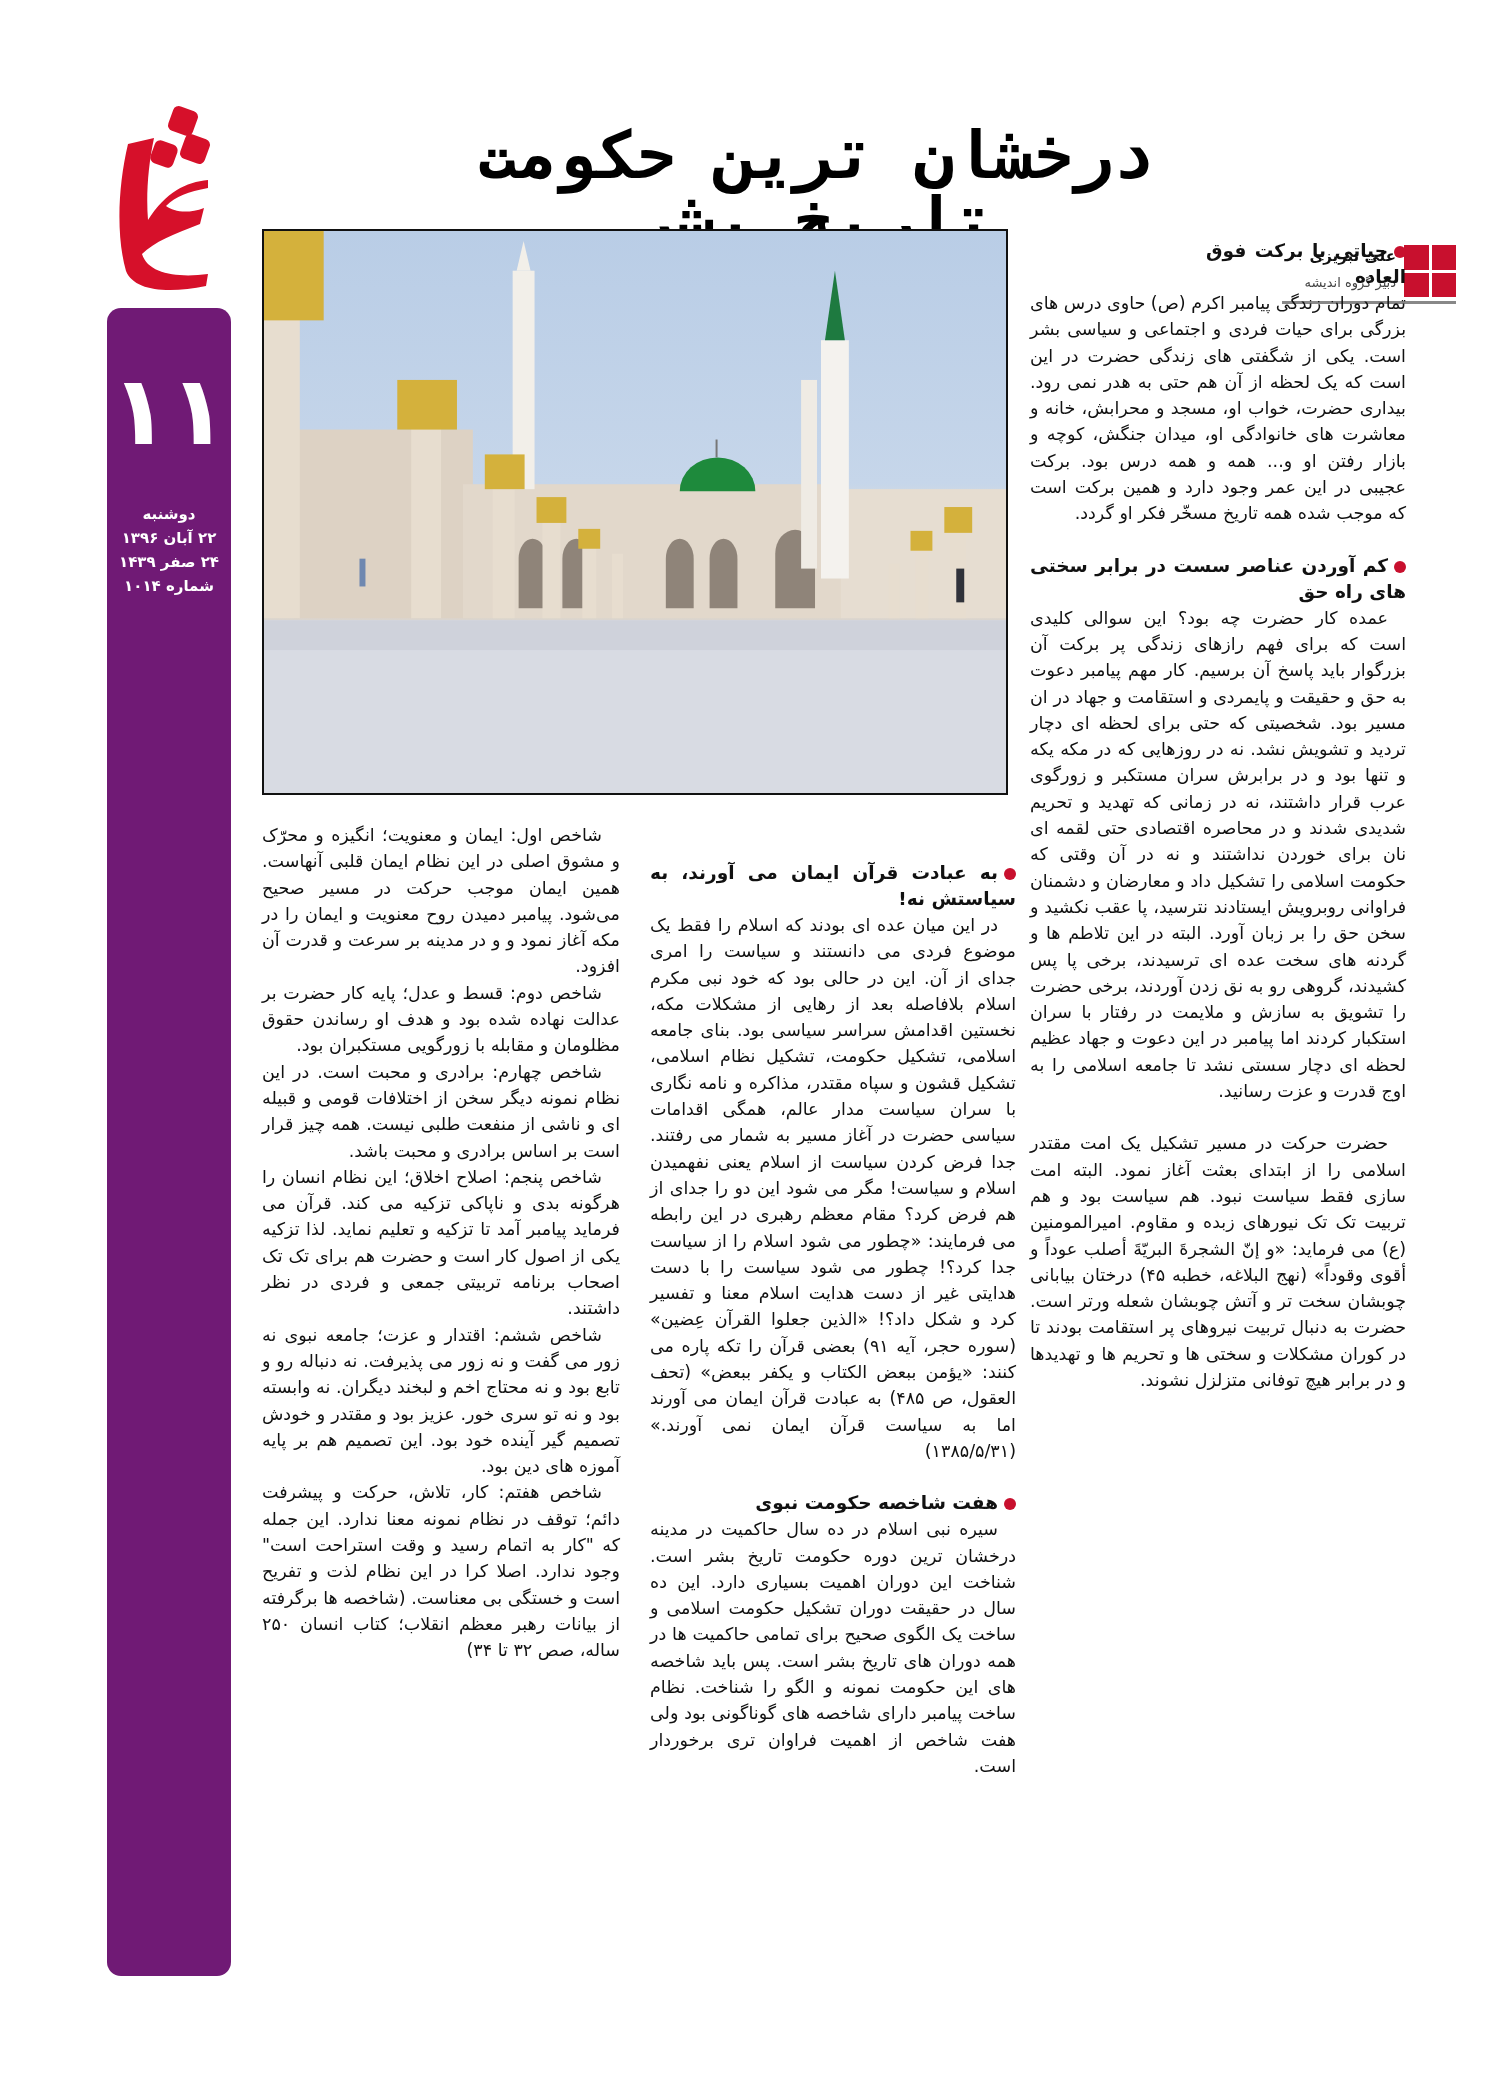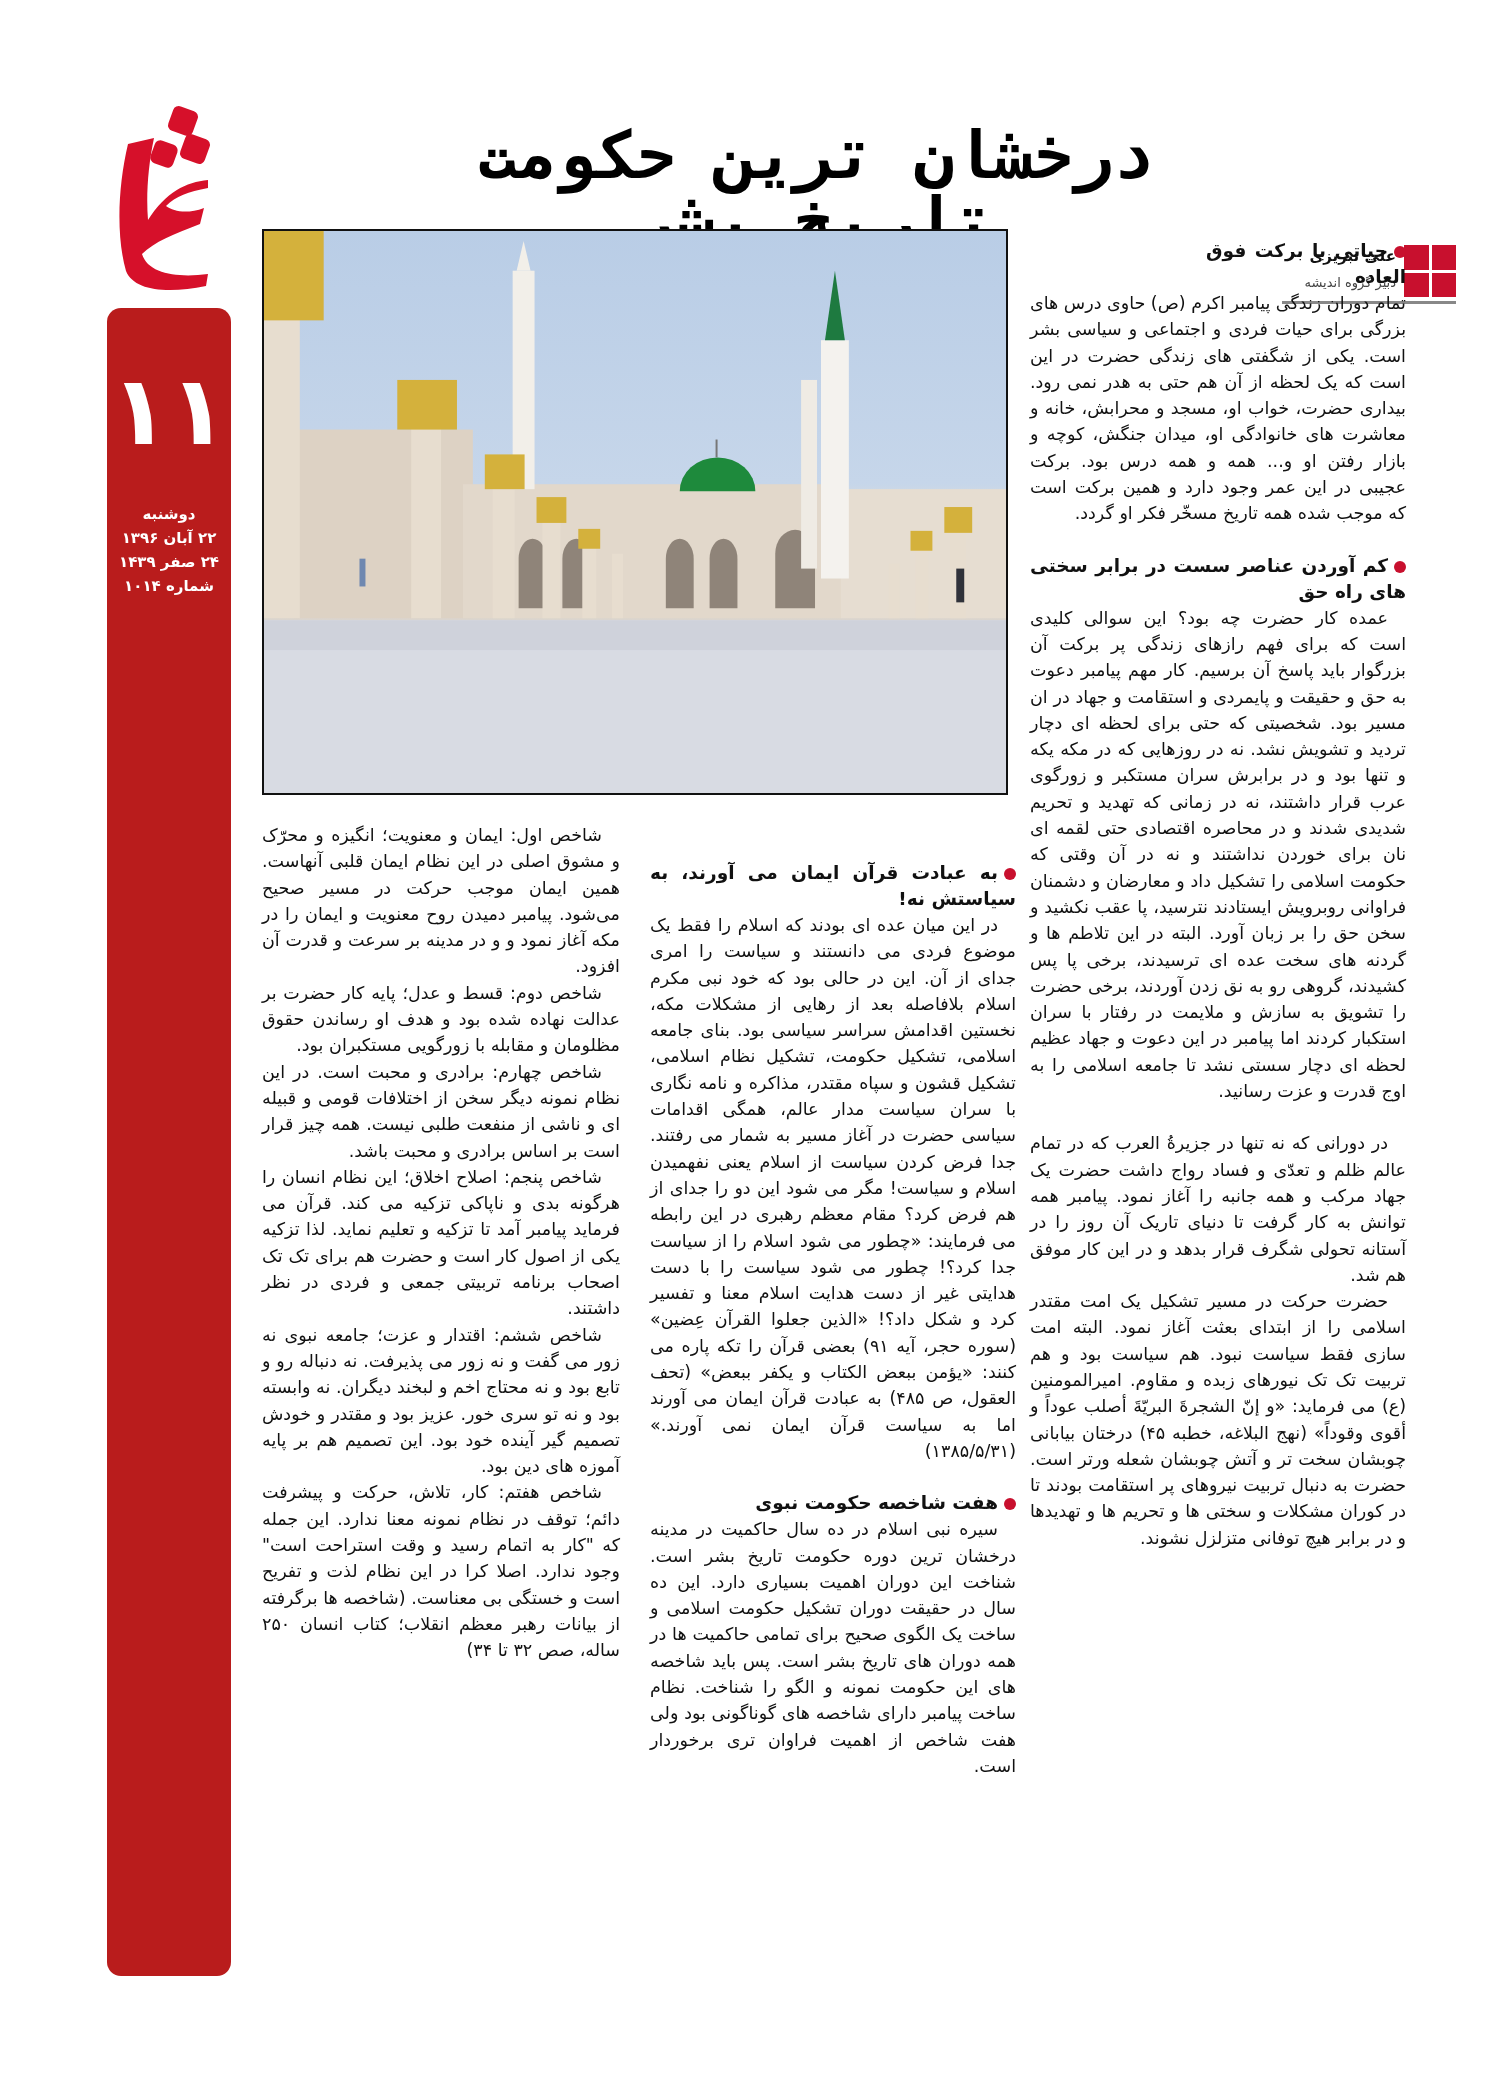--- a/index.html
+++ b/index.html
@@ -4,21 +4,21 @@
 <style>
   * { box-sizing: border-box; margin: 0; padding: 0; }
   html, body { width: 1500px; height: 2081px; background: #ffffff; overflow: hidden; }
   body { position: relative; font-family: "DejaVu Sans", sans-serif; color: #111; }
 
   
   .logo { position: absolute; left: 108px; top: 96px; width: 122px; height: 200px; }
   .logo svg { width: 100%; height: 100%; }
   .sidebar {
     position: absolute; left: 107px; top: 308px; width: 124px; height: 1668px;
-    background: #b91c1c; border-radius: 14px; color: #fff; text-align: center;
+    background: #701a75; border-radius: 14px; color: #fff; text-align: center;
   }
   .page-number { margin-top: 55px; font-size: 96px; font-weight: bold; letter-spacing: 8px; line-height: 1; font-family: "DejaVu Sans", sans-serif; }
   .date-lines { margin-top: 43px; direction: rtl; font-size: 15px; font-weight: bold; line-height: 24px; }
 
   
   .headline {
     position: absolute; left: 380px; top: 128px; width: 870px; text-align: center;
     direction: rtl; font-size: 66px; font-weight: bold; line-height: 1; color: #000;
     letter-spacing: -1px; font-family: Liberation Mono, monospace;
   }
@@ -142,21 +142,20 @@
   <div class="author-rule"></div>
 </div>
 
 <div class="col col-right">
   <p class="subhead first-head"><span class="dot"></span><span>حیاتی با برکت فوق العاده</span></p>
   <p class="noindent">تمام دوران زندگی پیامبر اکرم (ص) حاوی درس های بزرگی برای حیات فردی و اجتماعی و سیاسی بشر است. یکی از شگفتی های زندگی حضرت در این است که یک لحظه از آن هم حتی به هدر نمی رود. بیداری حضرت، خواب او، مسجد و محرابش، خانه و معاشرت های خانوادگی او، میدان جنگش، کوچه و بازار رفتن او و... همه و همه درس بود. برکت عجیبی در این عمر وجود دارد و همین برکت است که موجب شده همه تاریخ مسخّر فکر او گردد.</p>
   <div class="gap"></div>
   <p class="subhead"><span class="dot"></span><span>کم آوردن عناصر سست در برابر سختی های راه حق</span></p>
   <p>عمده کار حضرت چه بود؟ این سوالی کلیدی است که برای فهم رازهای زندگی پر برکت آن بزرگوار باید پاسخ آن برسیم. کار مهم پیامبر دعوت به حق و حقیقت و پایمردی و استقامت و جهاد در ان مسیر بود. شخصیتی که حتی برای لحظه ای دچار تردید و تشویش نشد. نه در روزهایی که در مکه یکه و تنها بود و در برابرش سران مستکبر و زورگوی عرب قرار داشتند، نه در زمانی که تهدید و تحریم شدیدی شدند و در محاصره اقتصادی حتی لقمه ای نان برای خوردن نداشتند و نه در آن وقتی که حکومت اسلامی را تشکیل داد و معارضان و دشمنان فراوانی روبرویش ایستادند نترسید، پا عقب نکشید و سخن حق را بر زبان آورد. البته در این تلاطم ها و گردنه های سخت عده ای ترسیدند، برخی پا پس کشیدند، گروهی رو به نق زدن آوردند، برخی حضرت را تشویق به سازش و ملایمت در رفتار با سران استکبار کردند اما پیامبر در این دعوت و جهاد عظیم لحظه ای دچار سستی نشد تا جامعه اسلامی را به اوج قدرت و عزت رسانید.</p>
   <div class="gap"></div>
-  <p>در دورانی که نه تنها در جزیرةُ العرب که در تمام عالم ظلم و تعدّی و فساد رواج داشت حضرت یک جهاد مرکب و همه جانبه را آغاز نمود. پیامبر همه توانش به کار گرفت تا دنیای تاریک آن روز را در آستانه تحولی شگرف قرار بدهد و در این کار موفق هم شد.</p>
   <p>حضرت حرکت در مسیر تشکیل یک امت مقتدر اسلامی را از ابتدای بعثت آغاز نمود. البته امت سازی فقط سیاست نبود. هم سیاست بود و هم تربیت تک تک نیورهای زبده و مقاوم. امیرالمومنین (ع) می فرماید: «و إنّ الشجرةَ البریّةَ أصلب عوداً و أقوی وقوداً» (نهج البلاغه، خطبه ۴۵) درختان بیابانی چوبشان سخت تر و آتش چوبشان شعله ورتر است. حضرت به دنبال تربیت نیروهای پر استقامت بودند تا در کوران مشکلات و سختی ها و تحریم ها و تهدیدها و در برابر هیچ توفانی متزلزل نشوند.</p>
 </div>
 
 <div class="col col-mid">
   <div class="gap" style="height:48px"></div>
   <p class="subhead"><span class="dot"></span><span>به عبادت قرآن ایمان می آورند، به سیاستش نه!</span></p>
   <p>در این میان عده ای بودند که اسلام را فقط یک موضوع فردی می دانستند و سیاست را امری جدای از آن. این در حالی بود که خود نبی مکرم اسلام بلافاصله بعد از رهایی از مشکلات مکه، نخستین اقدامش سراسر سیاسی بود. بنای جامعه اسلامی، تشکیل حکومت، تشکیل نظام اسلامی، تشکیل قشون و سپاه مقتدر، مذاکره و نامه نگاری با سران سیاست مدار عالم، همگی اقدامات سیاسی حضرت در آغاز مسیر به شمار می رفتند. جدا فرض کردن سیاست از اسلام یعنی نفهمیدن اسلام و سیاست! مگر می شود این دو را جدای از هم فرض کرد؟ مقام معظم رهبری در این رابطه می فرمایند: «چطور می شود اسلام را از سیاست جدا کرد؟! چطور می شود سیاست را با دست هدایتی غیر از دست هدایت اسلام معنا و تفسیر کرد و شکل داد؟! «الذین جعلوا القرآن عِضین» (سوره حجر، آیه ۹۱) بعضی قرآن را تکه پاره می کنند: «یؤمن ببعض الکتاب و یکفر ببعض» (تحف العقول، ص ۴۸۵) به عبادت قرآن ایمان می آورند اما به سیاست قرآن ایمان نمی آورند.» (۱۳۸۵/۵/۳۱)</p>
   <div class="gap"></div>
   <p class="subhead"><span class="dot"></span><span>هفت شاخصه حکومت نبوی</span></p>
   <p>سیره نبی اسلام در ده سال حاکمیت در مدینه درخشان ترین دوره حکومت تاریخ بشر است. شناخت این دوران اهمیت بسیاری دارد. این ده سال در حقیقت دوران تشکیل حکومت اسلامی و ساخت یک الگوی صحیح برای تمامی حاکمیت ها در همه دوران های تاریخ بشر است. پس باید شاخصه های این حکومت نمونه و الگو را شناخت. نظام ساخت پیامبر دارای شاخصه های گوناگونی بود ولی هفت شاخص از اهمیت فراوان تری برخوردار است.</p>

